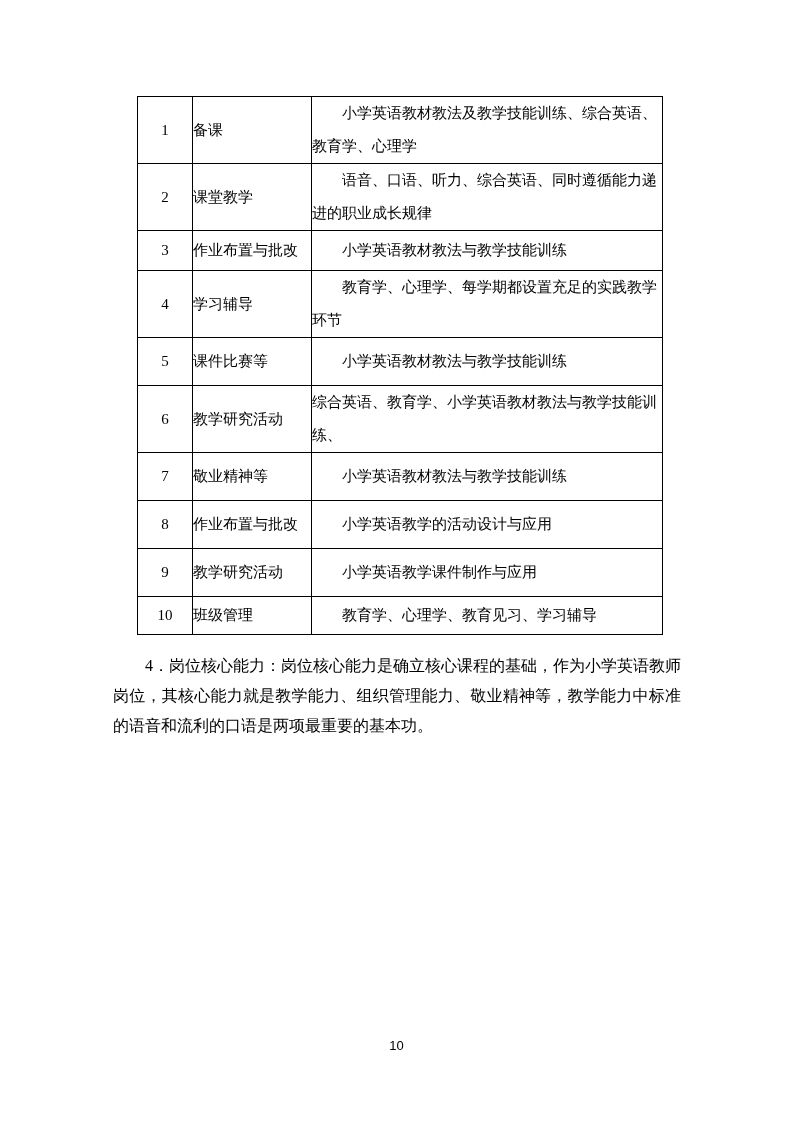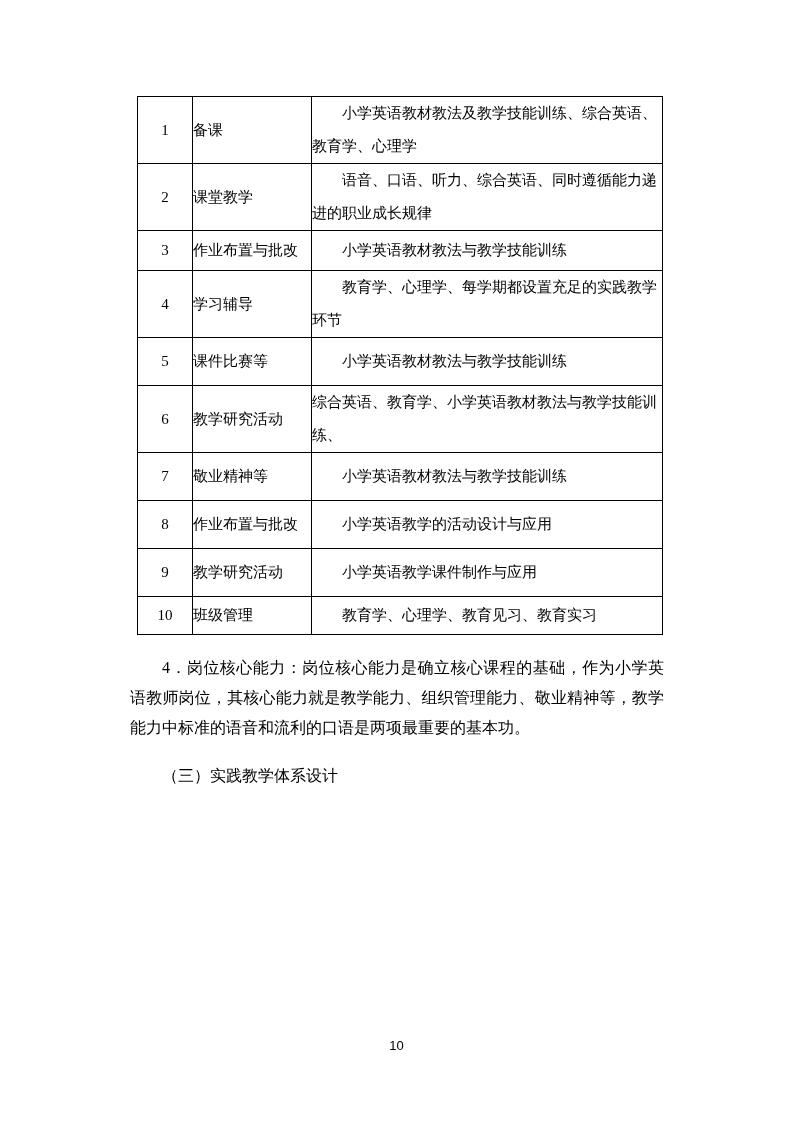--- a/index.html
+++ b/index.html
@@ -44,21 +44,21 @@
     padding: 0 3px;
   }
   td.c-courses.indent { text-indent: 2em; }
   tr.h-tall   { height: 63px; }
   tr.h-short  { height: 40px; }
   tr.h-mid    { height: 48px; }
   tr.h-last   { height: 38px; }
   
   .paragraphs { margin-top: 16px; }
   .paragraphs p {
-    margin: 18px;
+    margin: 1px;
     font-size: 16px;
     line-height: 30px;
     text-align: justify;
     text-indent: 32px;
     word-break: break-all;
   }
   
   .page-number {
     position: absolute;
     top: 1038px;
@@ -126,25 +126,24 @@
 
     <tr class="h-mid">
       <td class="c-no">9</td>
       <td class="c-duty">教学研究活动</td>
       <td class="c-courses indent">小学英语教学课件制作与应用</td>
     </tr>
 
     <tr class="h-last">
       <td class="c-no">10</td>
       <td class="c-duty">班级管理</td>
-      <td class="c-courses indent">教育学、心理学、教育见习、教育实习</td>
+      <td class="c-courses indent">教育学、心理学、教育见习、学习辅导</td>
     </tr>
   </tbody>
   </table>
 
   <div class="paragraphs" id="paragraphs">
       <p>4．岗位核心能力：岗位核心能力是确立核心课程的基础，作为小学英语教师岗位，其核心能力就是教学能力、组织管理能力、敬业精神等，教学能力中标准的语音和流利的口语是两项最重要的基本功。</p>
-      <p>（三）实践教学体系设计</p>
     </div>
 
 </div>
 
 <div class="page-number">10</div>
 
 </body></html>

